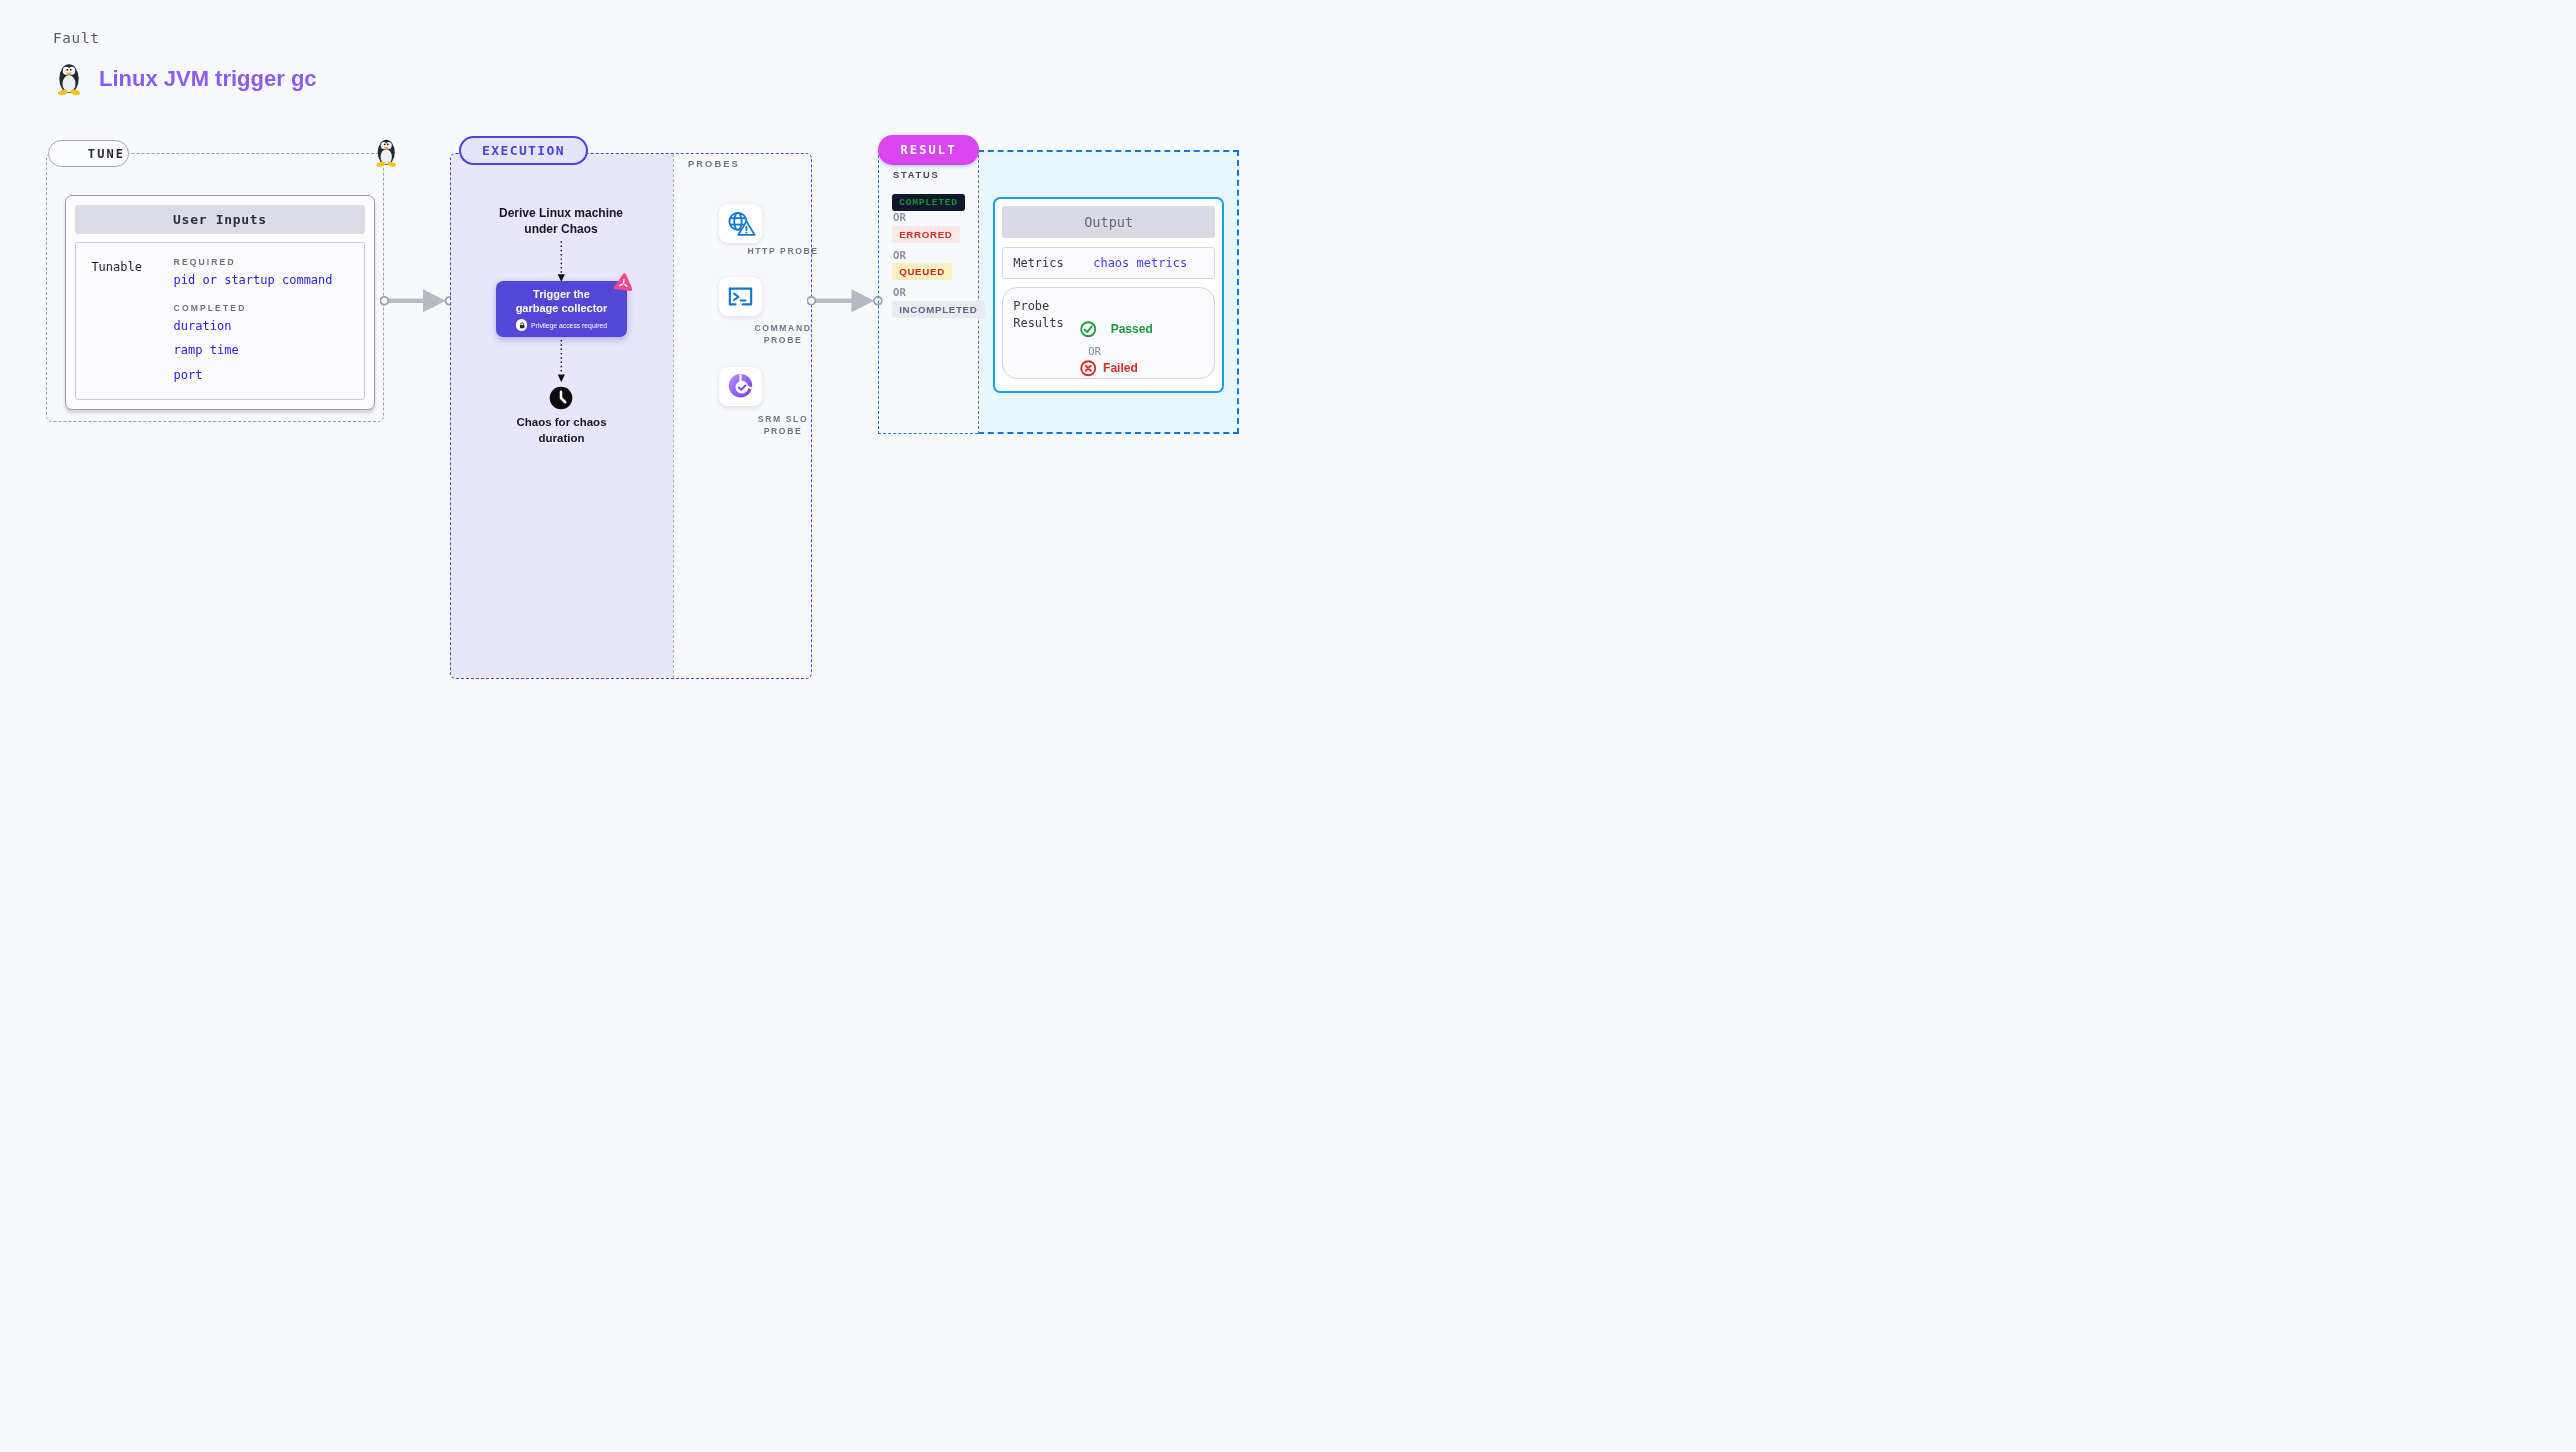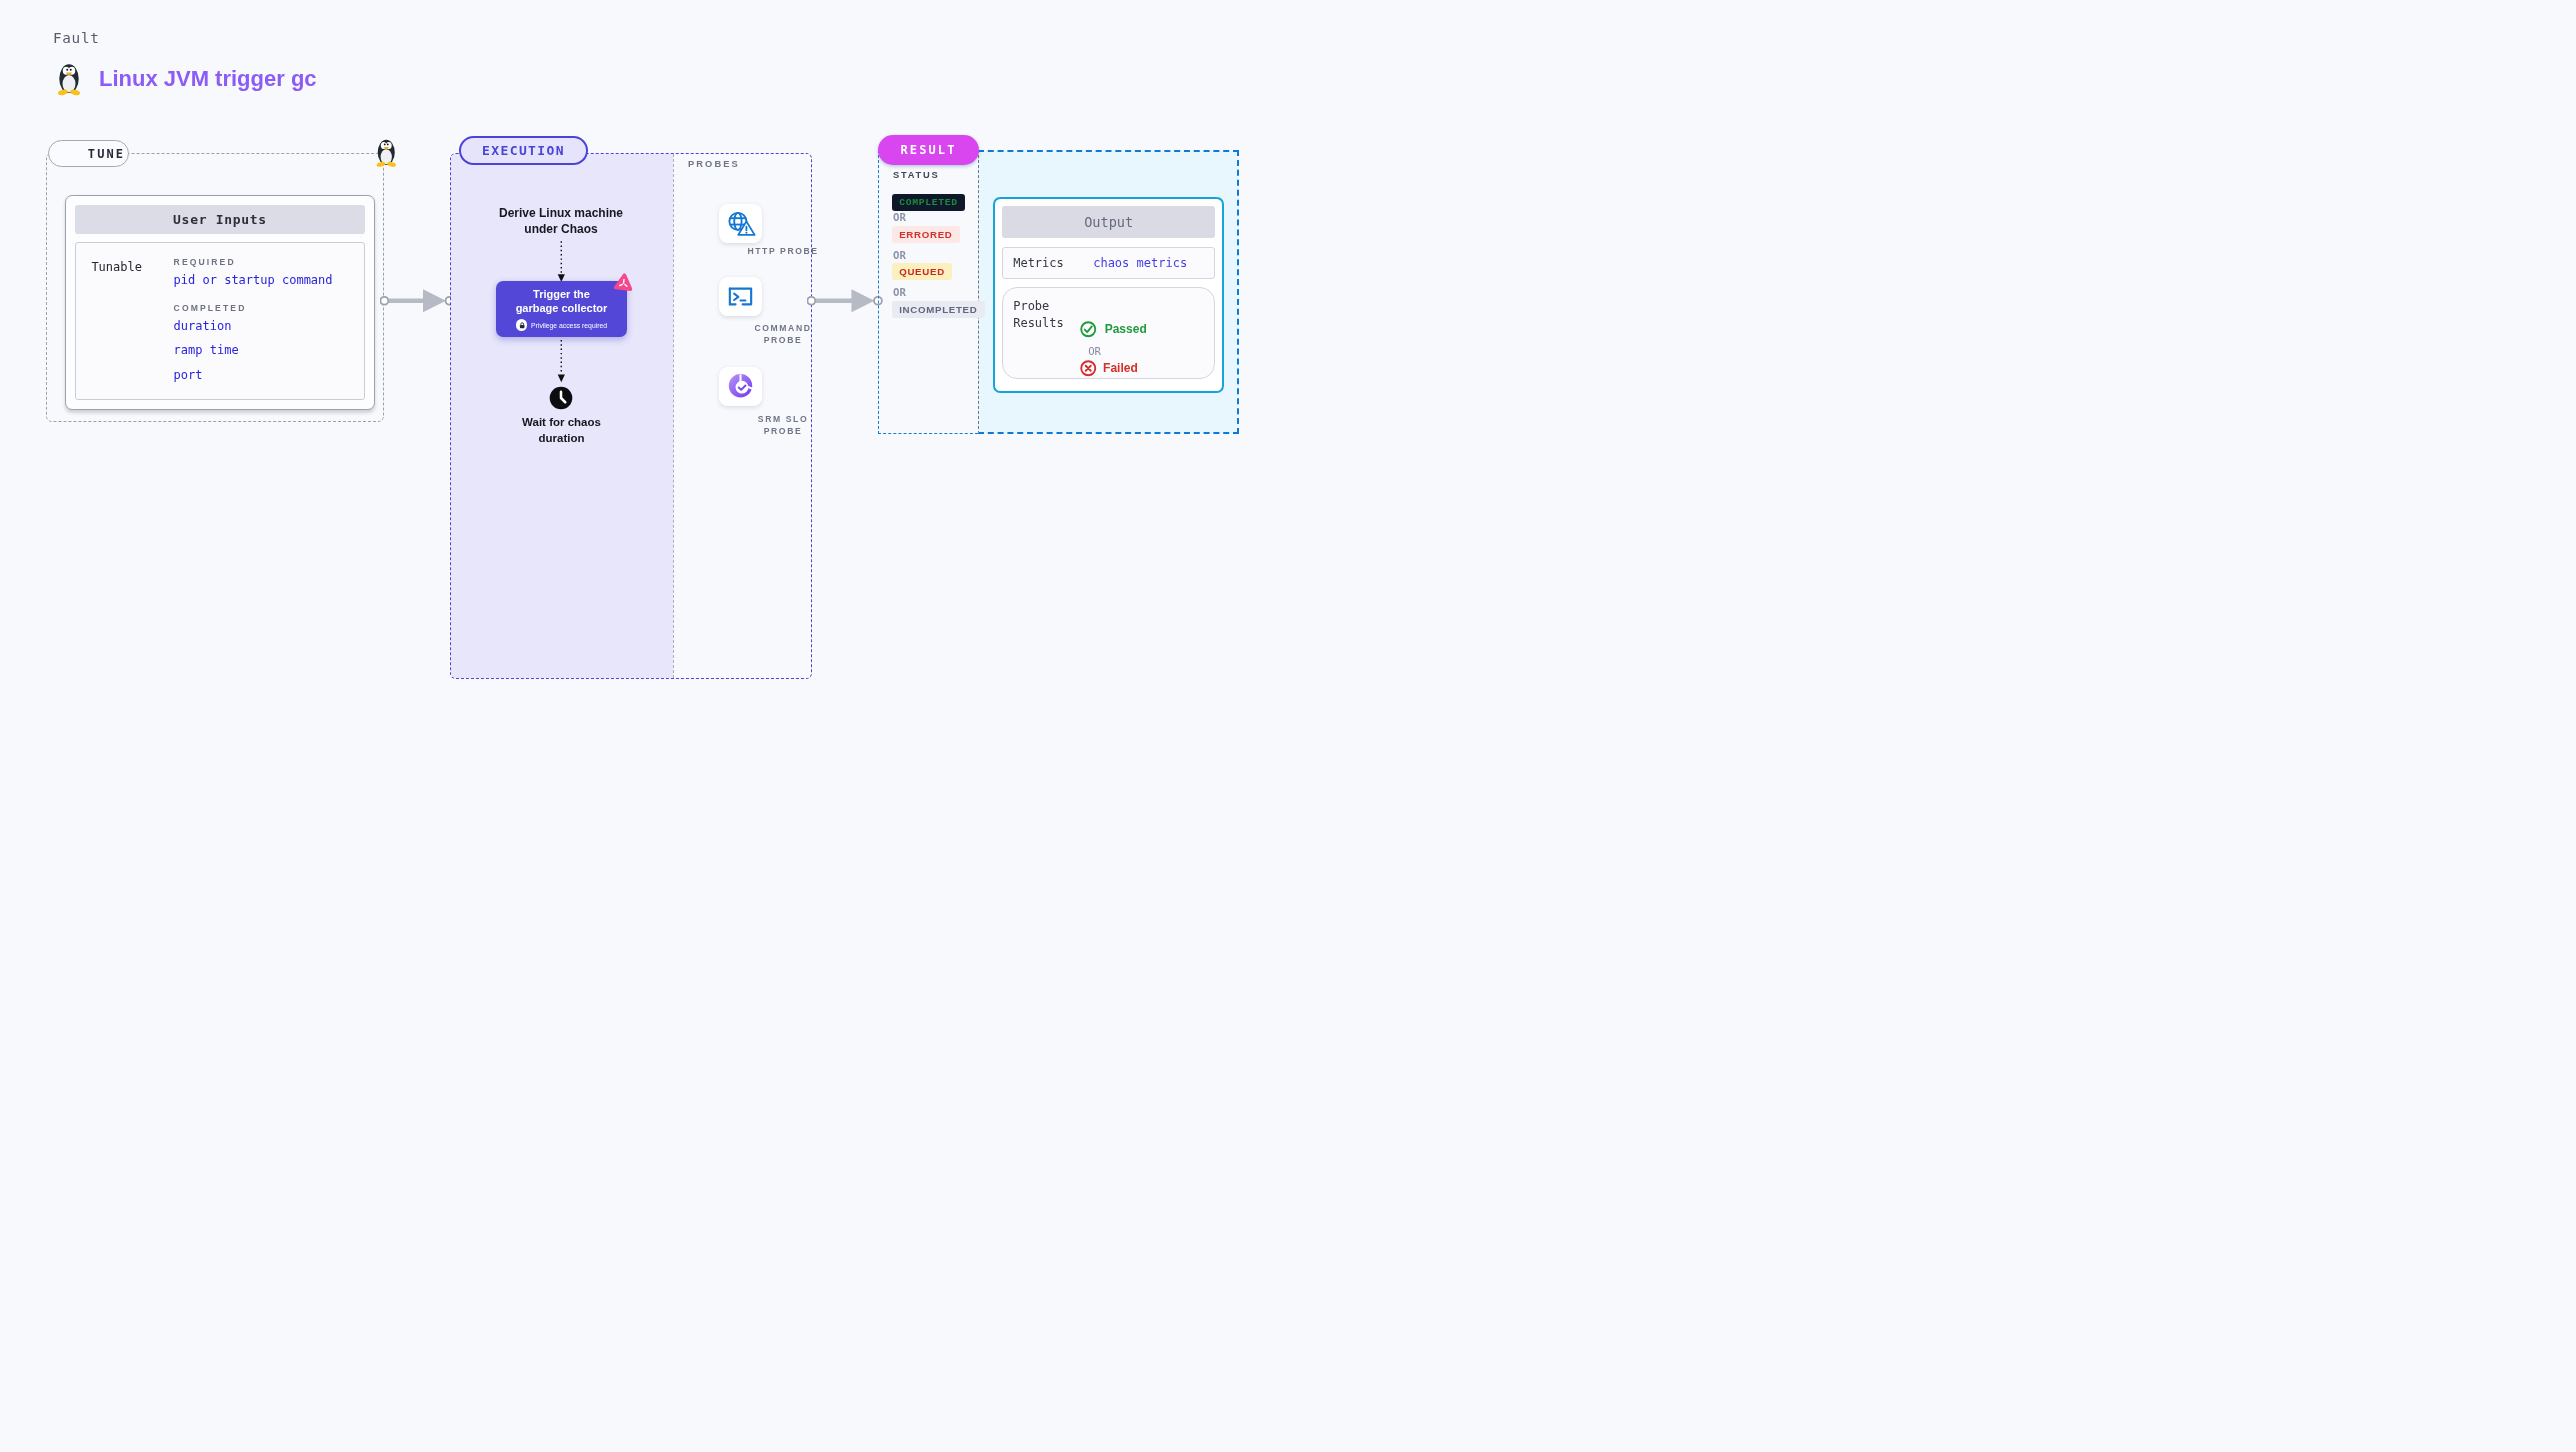--- a/index.html
+++ b/index.html
@@ -103,21 +103,21 @@
   .output-row1 { position:absolute; left:7.2px; top:48px; width:213px; height:31.5px;
     background:#fbfbfd; border:0.7px solid #d3d6e0; border-radius:2.9px; }
   .metrics-label { position:absolute; left:10px; top:7.9px; font-family:"DejaVu Sans Mono",monospace;
     font-size:12px; color:#343945; }
   .metrics-value { position:absolute; left:90px; top:7.9px; font-family:"DejaVu Sans Mono",monospace;
     font-size:12px; color:#453ee4; }
   .output-row2 { position:absolute; left:7.2px; top:88px; width:213px; height:92px;
     background:#fbfbfd; border:0.7px solid #d3d6e0; border-radius:15px; }
   .probe-results-label { position:absolute; left:10px; top:10px; font-family:"DejaVu Sans Mono",monospace;
     font-size:12px; color:#343945; line-height:16.5px; }
-  .passed-row { position:absolute; left:77px; top:33px; display:flex; align-items:center; gap:8px;
+  .passed-row { position:absolute; left:77px; top:33px; display:flex; align-items:center; gap:14px;
     font-size:12px; font-weight:bold; color:#1f9b3d; }
   .row2-or { position:absolute; left:85px; top:57px; font-family:"DejaVu Sans Mono",monospace;
     font-size:10.7px; color:#868ca0; }
   .failed-row { position:absolute; left:77px; top:72px; display:flex; align-items:center; gap:6.4px;
     font-size:12px; font-weight:bold; color:#d42f28; }
 </style>
 </head>
 <body>
 
 <svg width="0" height="0" style="position:absolute">
@@ -213,21 +213,21 @@
   <svg class="dotted-arrow" style="left:557px; top:340px; height:43px" viewBox="0 0 12 60">
     <line x1="6" y1="0" x2="6" y2="48" stroke="#111" stroke-width="2" stroke-dasharray="2 4"></line>
     <polygon points="1,48 11,48 6,59" fill="#111"></polygon>
   </svg>
 
   <svg class="clock-wrap" viewBox="0 0 34 34">
     <circle cx="17" cy="17" r="16" fill="#0b0d10"></circle>
     <path d="M17 8 V17 L23 23" fill="none" stroke="#fff" stroke-width="3.6" stroke-linecap="round" stroke-linejoin="round"></path>
   </svg>
   <div class="wait-text">
-    <span>Wait for chaos</span><br>
+    <span>Chaos for chaos</span><br>
     <span>duration</span>
   </div>
 
   <div class="probes-label">PROBES</div>
 
   <div class="probe-card" style="top:204px">
     <svg width="31.5" height="27" viewBox="0 0 44 38">
       <g stroke="#1478d2" stroke-width="2.6" fill="none">
         <circle cx="18" cy="16" r="12"></circle>
         <ellipse cx="18" cy="16" rx="5.2" ry="12"></ellipse>

